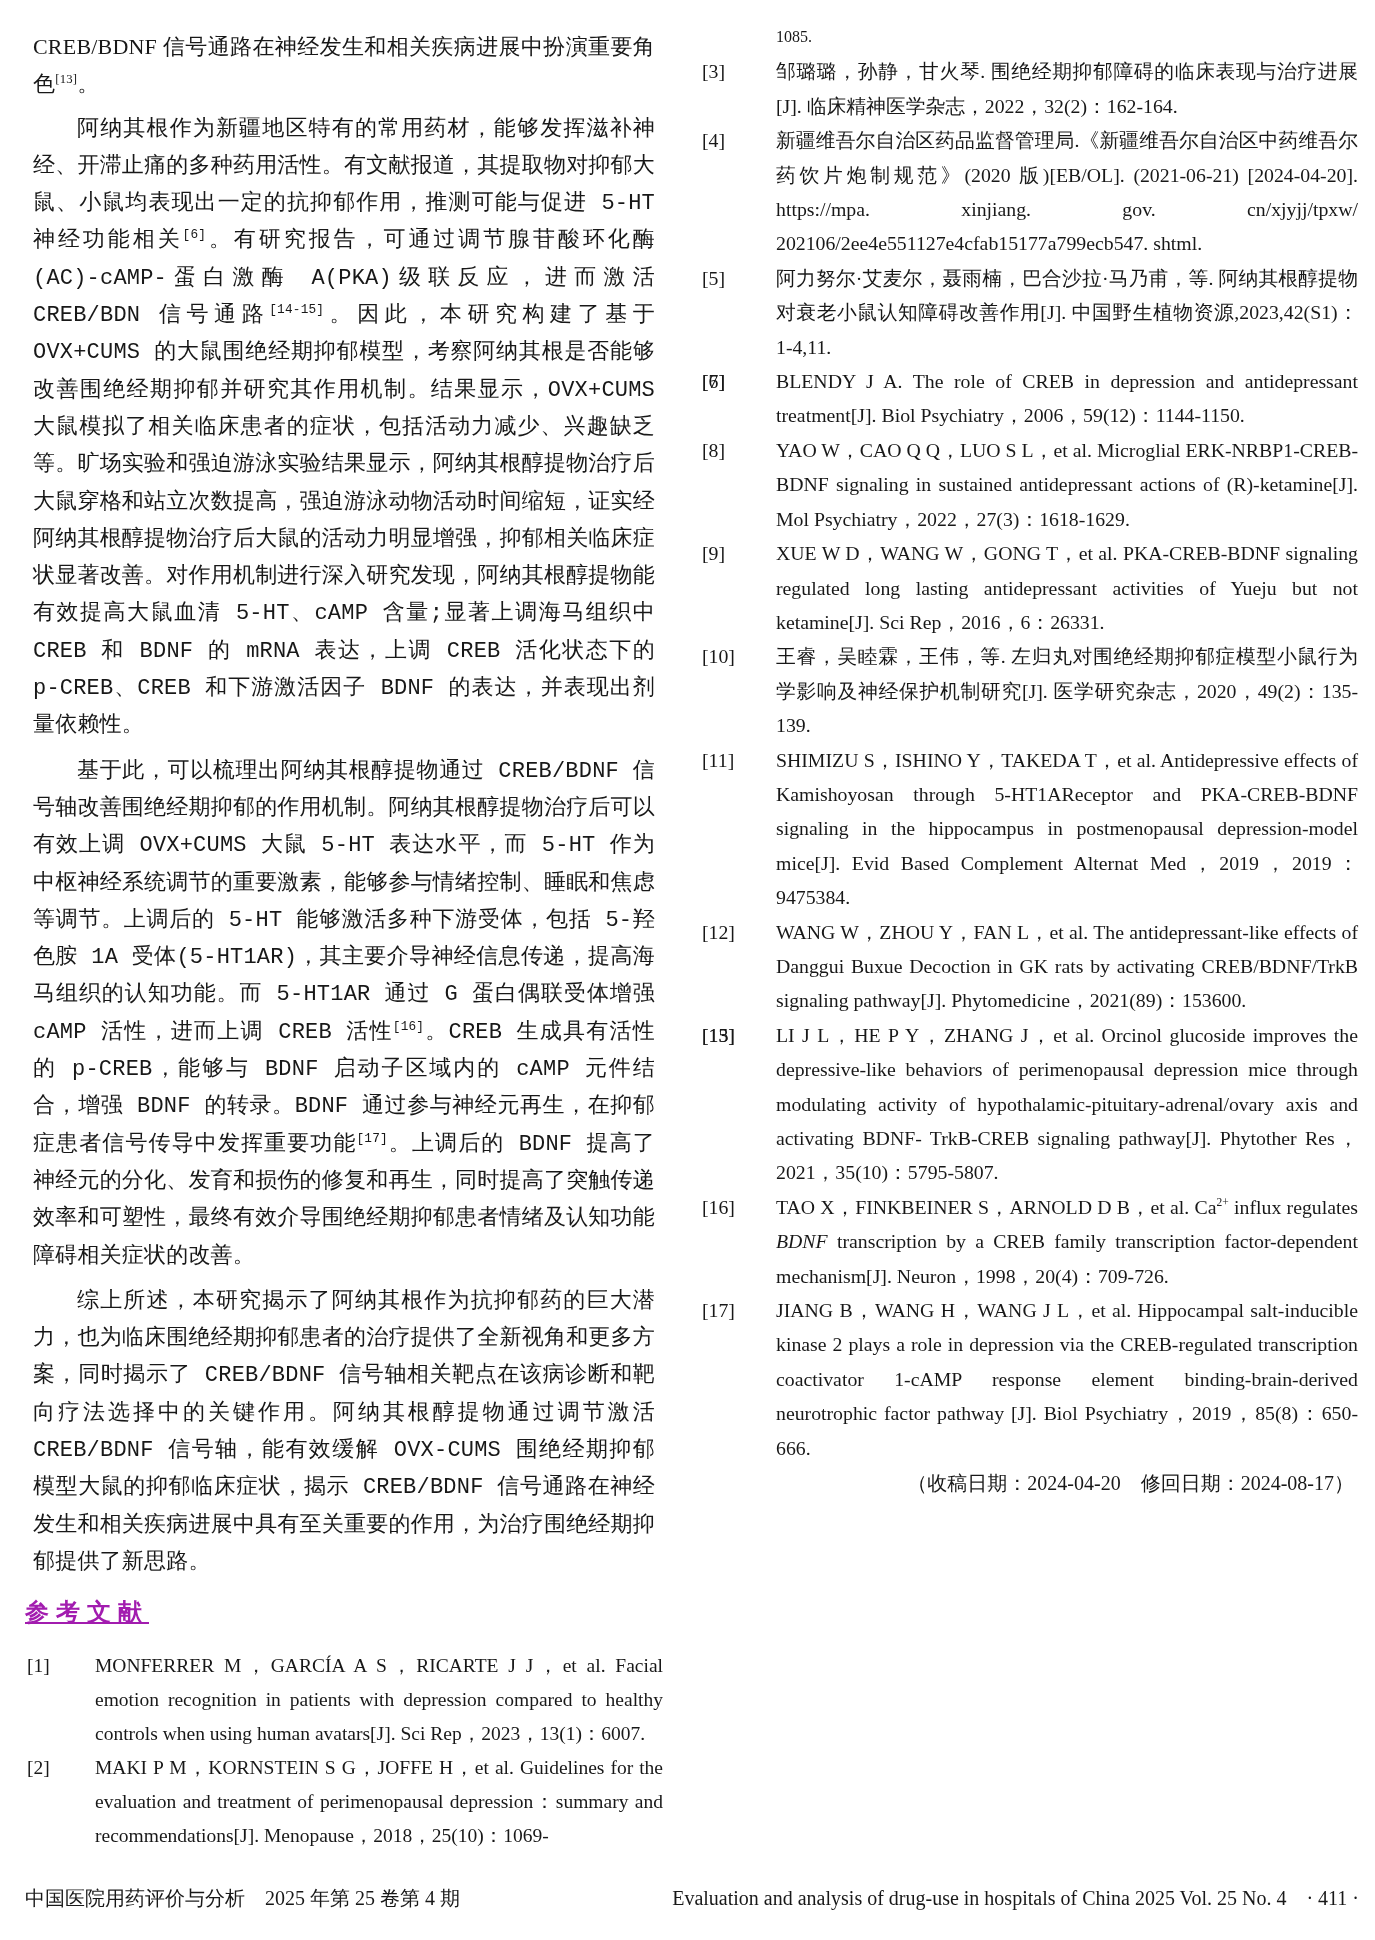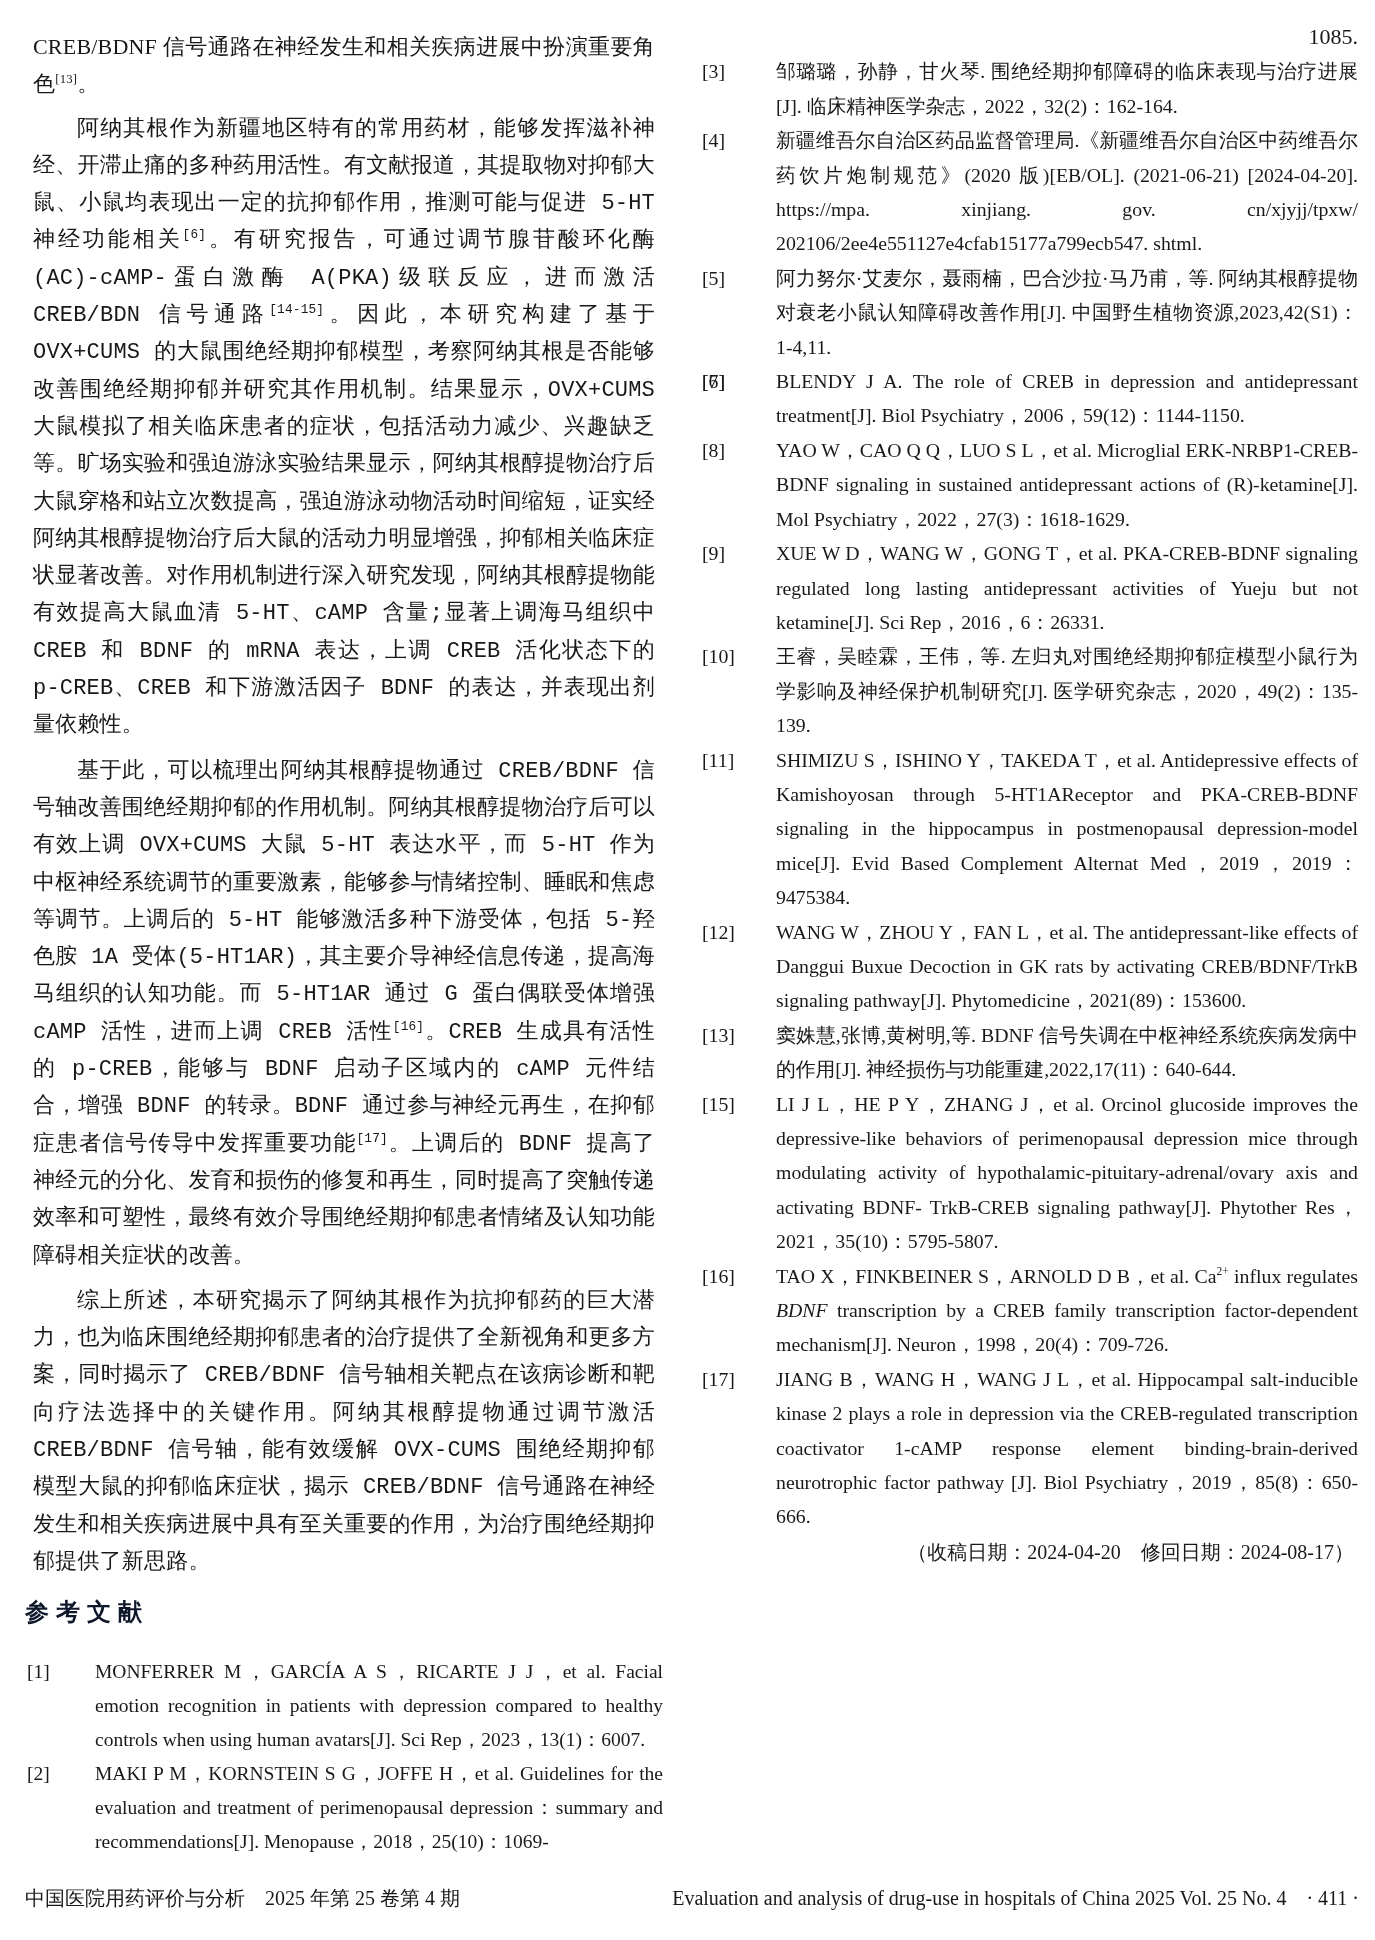--- a/index.html
+++ b/index.html
@@ -32,27 +32,28 @@
   }
   .para.indent { text-indent: 44px; font-family: Liberation Mono, monospace; }
 
   sup {
     font-size: 0.58em;
     vertical-align: super;
     line-height: 0;
   }
 
   .refs-heading {
-    margin: 11px 0 23px 0;
+    margin: 11px 0 17px 0;
     font-size: 24px;
     font-weight: 700;
     letter-spacing: 7px;
     line-height: 40px;
     font-family: "Liberation Sans", "DejaVu Sans", sans-serif;
-    color: #0f172a;
+    color: #a21caf;
+    text-decoration: underline;
   }
 
   .refs { width: 100%; }
 
   .ref-item {
     position: relative;
     font-size: 19.5px;
     line-height: 34px;
     text-align: justify;
     padding-left: 70px;
@@ -63,23 +64,22 @@
     padding-left: 76px;
   }
   .ref-num {
     position: absolute;
     left: 2px;
     top: 0;
   }
 
   .ref-continuation {
     padding-left: 76px;
-    font-size: 22px;
+    font-size: 16px;
     line-height: 34.4px;
-    text-align: right;
   }
 
   .dates-line {
     font-size: 20px;
     line-height: 34.4px;
     text-align: right;
     padding-right: 4px;
     margin-top: 1px;
   }
 
@@ -120,21 +120,21 @@
         <div class="ref-item"><span class="ref-num">[3]</span><span class="ref-text"><span>邹璐璐，孙静，甘火琴. 围绝经期抑郁障碍的临床表现与治疗进展[J]. 临床精神医学杂志，2022，32(2)：162-164.</span></span></div>
         <div class="ref-item"><span class="ref-num">[4]</span><span class="ref-text"><span>新疆维吾尔自治区药品监督管理局.《新疆维吾尔自治区中药维吾尔药饮片炮制规范》(2020 版)[EB/OL]. (2021-06-21) [2024-04-20]. https://mpa. xinjiang. gov. cn/xjyjj/tpxw/ 202106/2ee4e551127e4cfab15177a799ecb547. shtml.</span></span></div>
         <div class="ref-item"><span class="ref-num">[5]</span><span class="ref-text"><span>阿力努尔·艾麦尔，聂雨楠，巴合沙拉·马乃甫，等. 阿纳其根醇提物对衰老小鼠认知障碍改善作用[J]. 中国野生植物资源,2023,42(S1)：1-4,11.</span></span></div>
         <div class="ref-item"><span class="ref-num">[6]</span></div>
         <div class="ref-item"><span class="ref-num">[7]</span><span class="ref-text"><span>BLENDY J A. The role of CREB in depression and antidepressant treatment[J]. Biol Psychiatry，2006，59(12)：1144-1150.</span></span></div>
         <div class="ref-item"><span class="ref-num">[8]</span><span class="ref-text"><span>YAO W，CAO Q Q，LUO S L，et al. Microglial ERK-NRBP1-CREB-BDNF signaling in sustained antidepressant actions of (R)-ketamine[J]. Mol Psychiatry，2022，27(3)：1618-1629.</span></span></div>
         <div class="ref-item"><span class="ref-num">[9]</span><span class="ref-text"><span>XUE W D，WANG W，GONG T，et al. PKA-CREB-BDNF signaling regulated long lasting antidepressant activities of Yueju but not ketamine[J]. Sci Rep，2016，6：26331.</span></span></div>
         <div class="ref-item"><span class="ref-num">[10]</span><span class="ref-text"><span>王睿，吴睦霖，王伟，等. 左归丸对围绝经期抑郁症模型小鼠行为学影响及神经保护机制研究[J]. 医学研究杂志，2020，49(2)：135-139.</span></span></div>
         <div class="ref-item"><span class="ref-num">[11]</span><span class="ref-text"><span>SHIMIZU S，ISHINO Y，TAKEDA T，et al. Antidepressive effects of Kamishoyosan through 5-HT1AReceptor and PKA-CREB-BDNF signaling in the hippocampus in postmenopausal depression-model mice[J]. Evid Based Complement Alternat Med，2019，2019：9475384.</span></span></div>
         <div class="ref-item"><span class="ref-num">[12]</span><span class="ref-text"><span>WANG W，ZHOU Y，FAN L，et al. The antidepressant-like effects of Danggui Buxue Decoction in GK rats by activating CREB/BDNF/TrkB signaling pathway[J]. Phytomedicine，2021(89)：153600.</span></span></div>
-        <div class="ref-item"><span class="ref-num">[13]</span><span class="ref-text"><span>窦姝慧,张博,黄树明,等. BDNF 信号失调在中枢神经系统疾病发病中的作用[J]. 神经损伤与功能重建,2022,17(11)：640-644.</span></span></div>
+        <div class="ref-item"><span class="ref-num">[13]</span></div>
         <div class="ref-item"><span class="ref-num">[15]</span><span class="ref-text"><span>LI J L，HE P Y，ZHANG J，et al. Orcinol glucoside improves the depressive-like behaviors of perimenopausal depression mice through modulating activity of hypothalamic-pituitary-adrenal/ovary axis and activating BDNF- TrkB-CREB signaling pathway[J]. Phytother Res，2021，35(10)：5795-5807.</span></span></div>
         <div class="ref-item"><span class="ref-num">[16]</span><span class="ref-text"><span>TAO X，FINKBEINER S，ARNOLD D B，et al. Ca</span><sup>2+</sup><span> influx regulates </span><i>BDNF</i><span> transcription by a CREB family transcription factor-dependent mechanism[J]. Neuron，1998，20(4)：709-726.</span></span></div>
         <div class="ref-item"><span class="ref-num">[17]</span><span class="ref-text"><span>JIANG B，WANG H，WANG J L，et al. Hippocampal salt-inducible kinase 2 plays a role in depression via the CREB-regulated transcription coactivator 1-cAMP response element binding-brain-derived neurotrophic factor pathway [J]. Biol Psychiatry，2019，85(8)：650-666.</span></span></div>
       </div>
     <div class="dates-line">（收稿日期：2024-04-20　修回日期：2024-08-17）</div>
   </div>
 
   <div class="footer">
     <span>中国医院用药评价与分析　2025 年第 25 卷第 4 期</span>
     <span>Evaluation and analysis of drug-use in hospitals of China 2025 Vol. 25 No. 4　· 411 ·</span>

